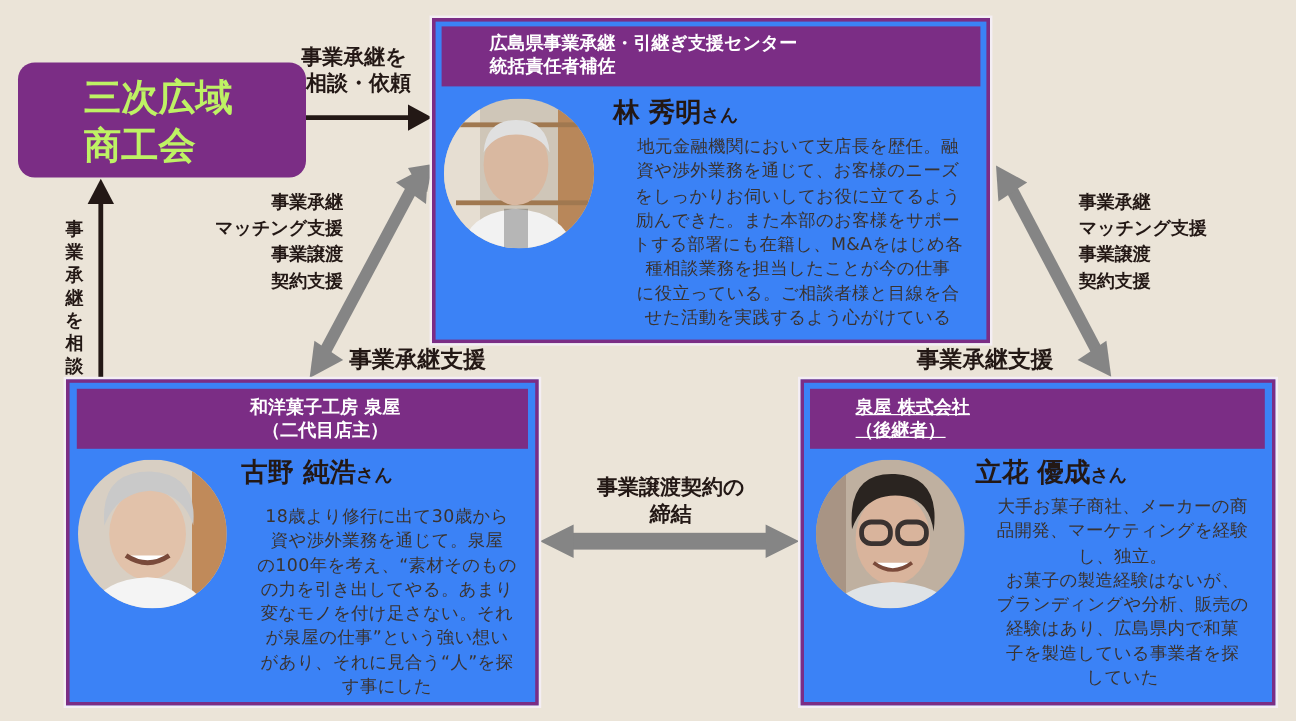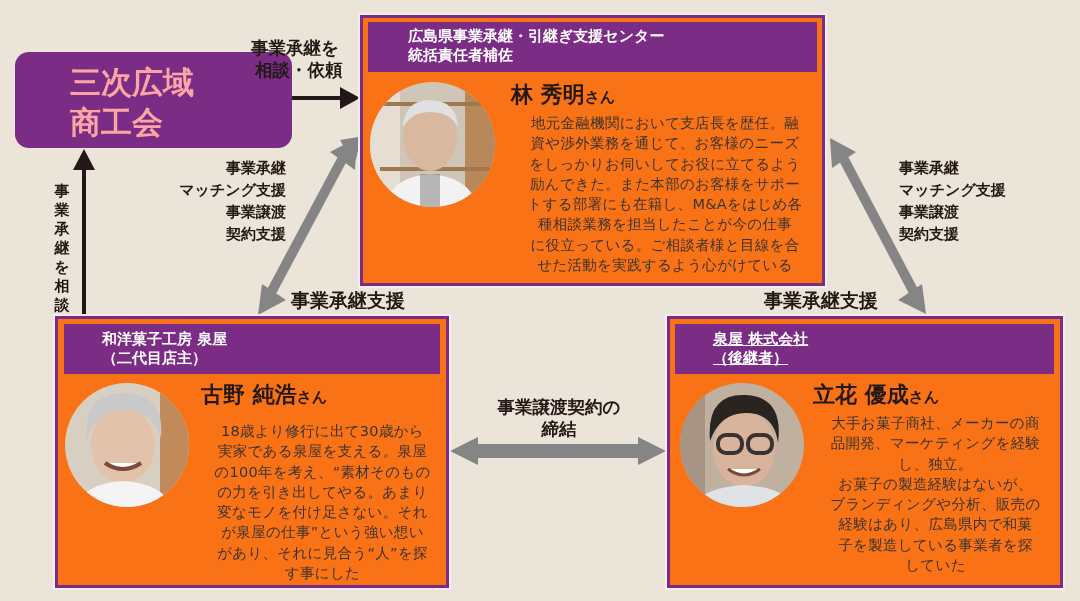--- a/index.html
+++ b/index.html
@@ -7,33 +7,33 @@
   body {
     background: #ebe4d8;
     font-family: "DejaVu Sans", "Liberation Sans", sans-serif;
     color: #231815;
     position: relative;
   }
   .abs { position: absolute; }
 
   
   .org-box {
-    left: 15px; top: 52px; width: 277px; height: 96px;
+    left: 15px; top: 52px; width: 240px; height: 96px;
     background: #7b2d85;
     border-radius: 14px;
-    color: #fca5a5;
+    color: #bef264;
     padding: 10px 0 0 55px;
     font-weight: bold;
     font-size: 31px;
     line-height: 40px;
   }
 
   
   .card {
-    background: #f97316;
+    background: #3b82f6;
     border: 3px solid #7b2d85;
     outline: 2px solid #f4eef4;
   }
   .card-header {
     position: absolute;
     background: #7b2d85;
     color: #fff;
     font-weight: bold;
     font-size: 15px;
     line-height: 19px;
@@ -184,40 +184,40 @@
     <div>をしっかりお伺いしてお役に立てるよう</div>
     <div>励んできた。また本部のお客様をサポー</div>
     <div>トする部署にも在籍し、M&amp;Aをはじめ各</div>
     <div>種相談業務を担当したことが今の仕事</div>
     <div>に役立っている。ご相談者様と目線を合</div>
     <div>せた活動を実践するよう心がけている</div>
   </div>
 </div>
 
 <div class="abs card" style="left:55px; top:316px; width:394px; height:272px;">
-  <div class="card-header" style="left:6px; top:5px; width:376px; height:50px; padding:6px 0 0 38px;">
+  <div class="card-header" style="left:6px; top:5px; width:376px; height:50px; padding:6px 0 0 38px;text-align:center;">
     <div>和洋菓子工房 泉屋</div>
     <div>（二代目店主）</div>
   </div>
   <div class="photo" style="left:7px; top:64px; width:124px; height:124px;">
     <svg width="124" height="124" viewBox="0 0 124 124">
       <rect width="124" height="124" fill="#d8cfc3"></rect>
       <rect x="95" y="0" width="29" height="124" fill="#c08a5a"></rect>
       <ellipse cx="58" cy="62" rx="32" ry="38" fill="#e2c2aa"></ellipse>
       <path d="M22 55 Q18 10 60 10 Q100 12 96 55 Q88 28 60 26 Q32 28 22 55Z" fill="#c9c9c9"></path>
       <path d="M40 80 Q58 92 76 80" stroke="#7a4a3a" stroke-width="4" fill="#fff"></path>
       <path d="M10 124 Q20 100 58 98 Q96 100 108 124Z" fill="#f4f4f4"></path>
     </svg>
   </div>
   <div class="person-name" style="left:143px; top:63px;text-align:right;">
     <span>古野 純浩</span><span class="san">さん</span>
   </div>
   <div class="bio" style="left:142px; top:102px; width:245px;">
     <div>18歳より修行に出て30歳から</div>
-    <div>実家である泉屋を支える。泉屋</div>
+    <div>資や渉外業務を通じて。泉屋</div>
     <div>の100年を考え、“素材そのもの</div>
     <div>の力を引き出してやる。あまり</div>
     <div>変なモノを付け足さない。それ</div>
     <div>が泉屋の仕事”という強い想い</div>
     <div>があり、それに見合う“人”を探</div>
     <div>す事にした</div>
   </div>
 </div>
 
 <div class="abs card" style="left:667px; top:316px; width:396px; height:272px;">

